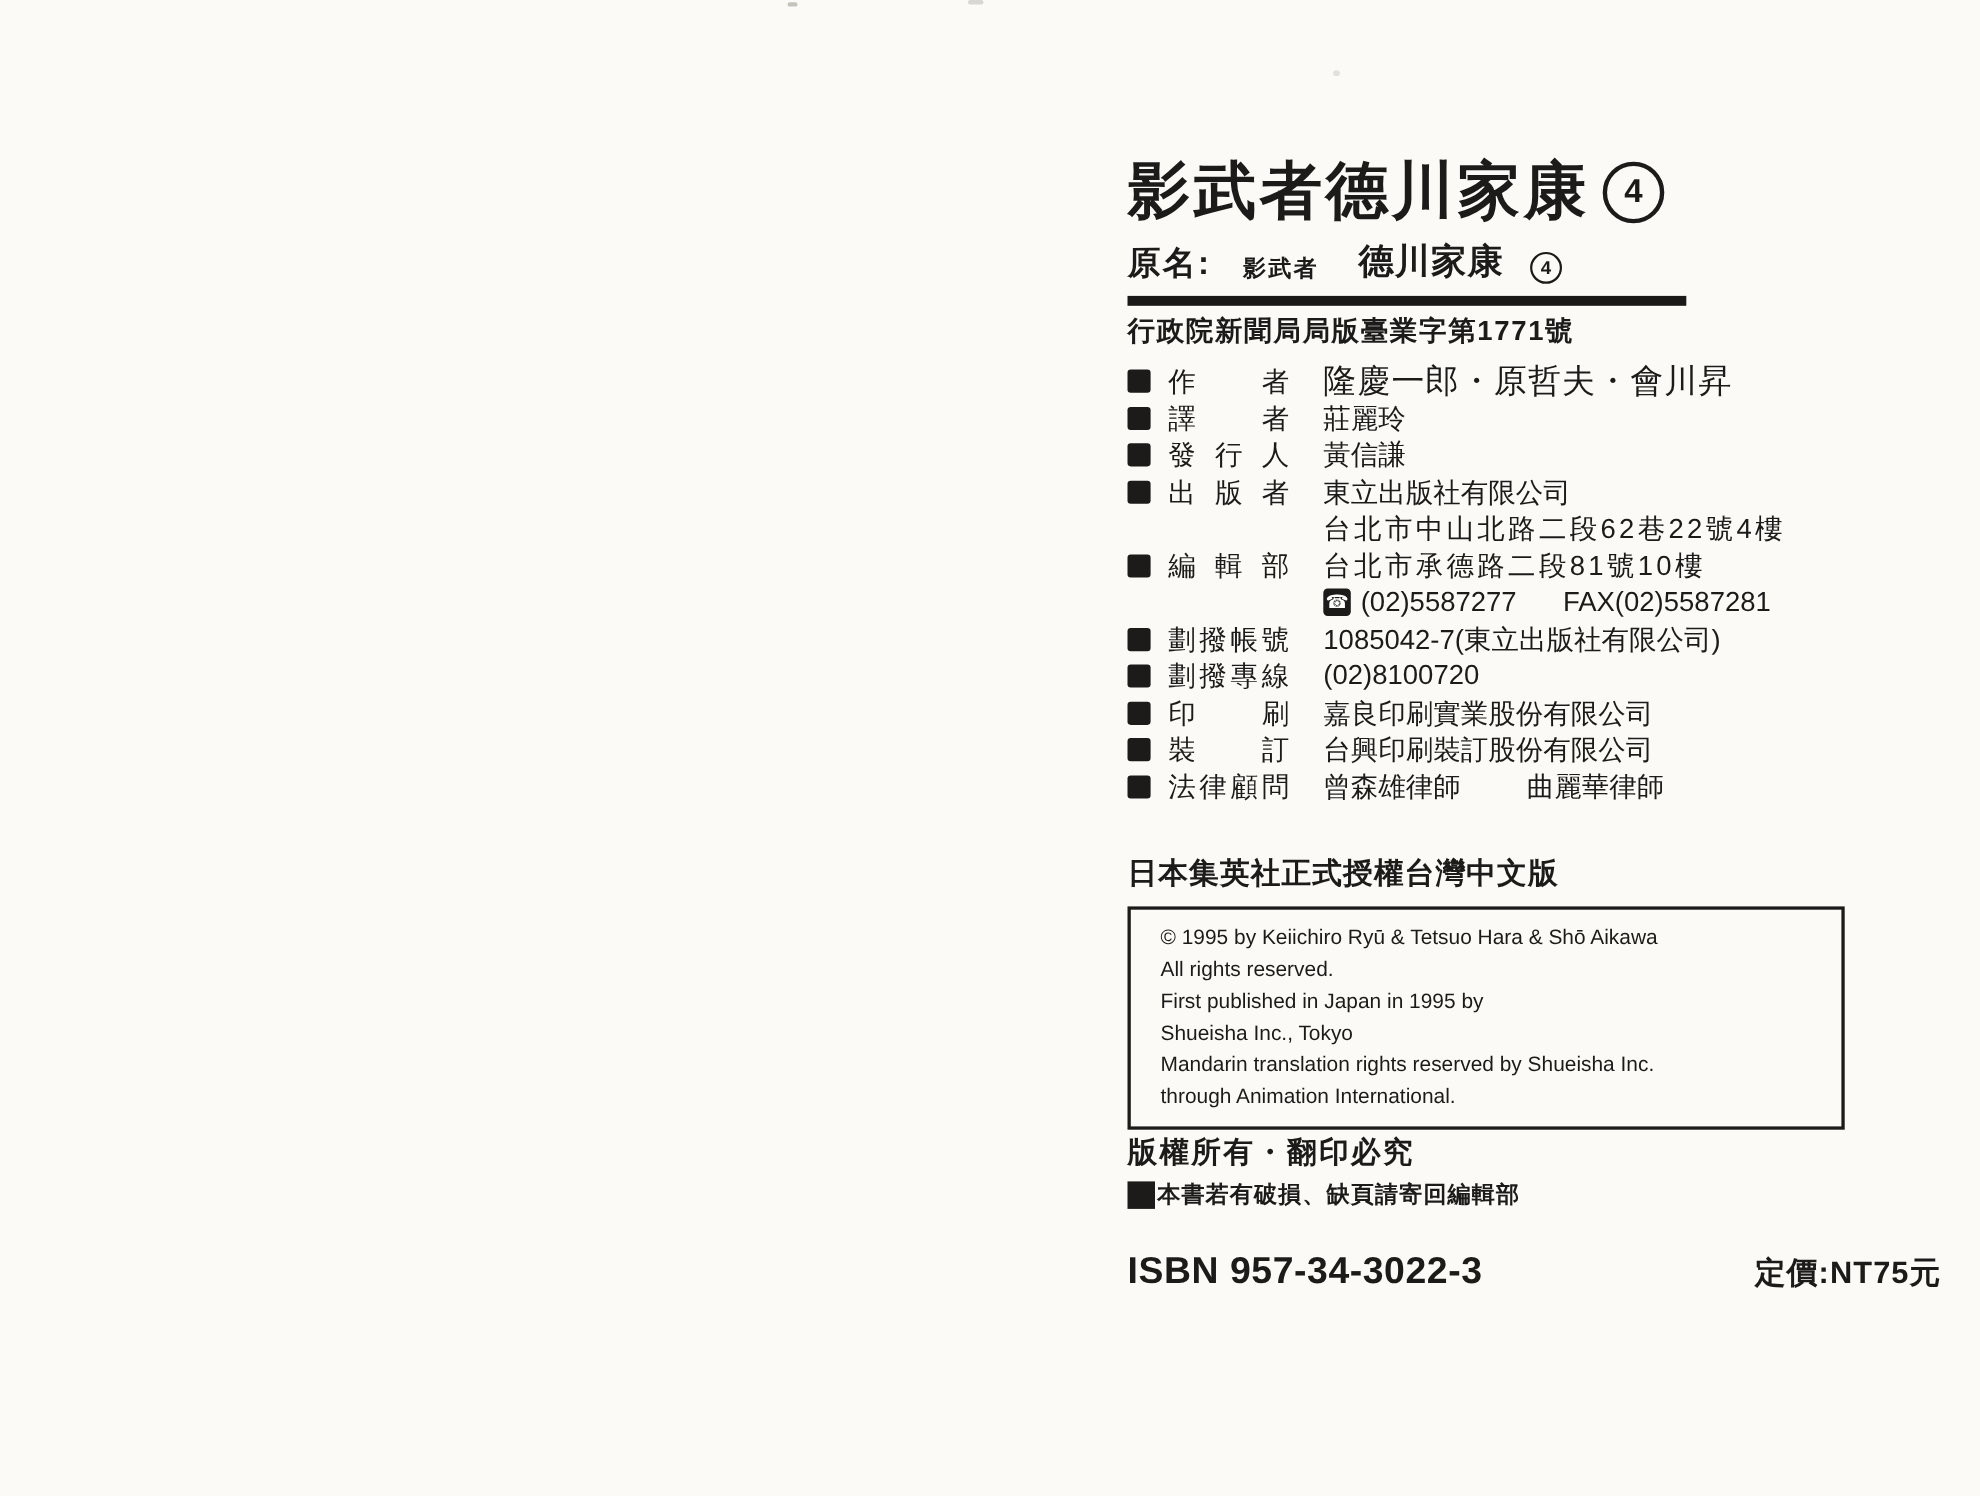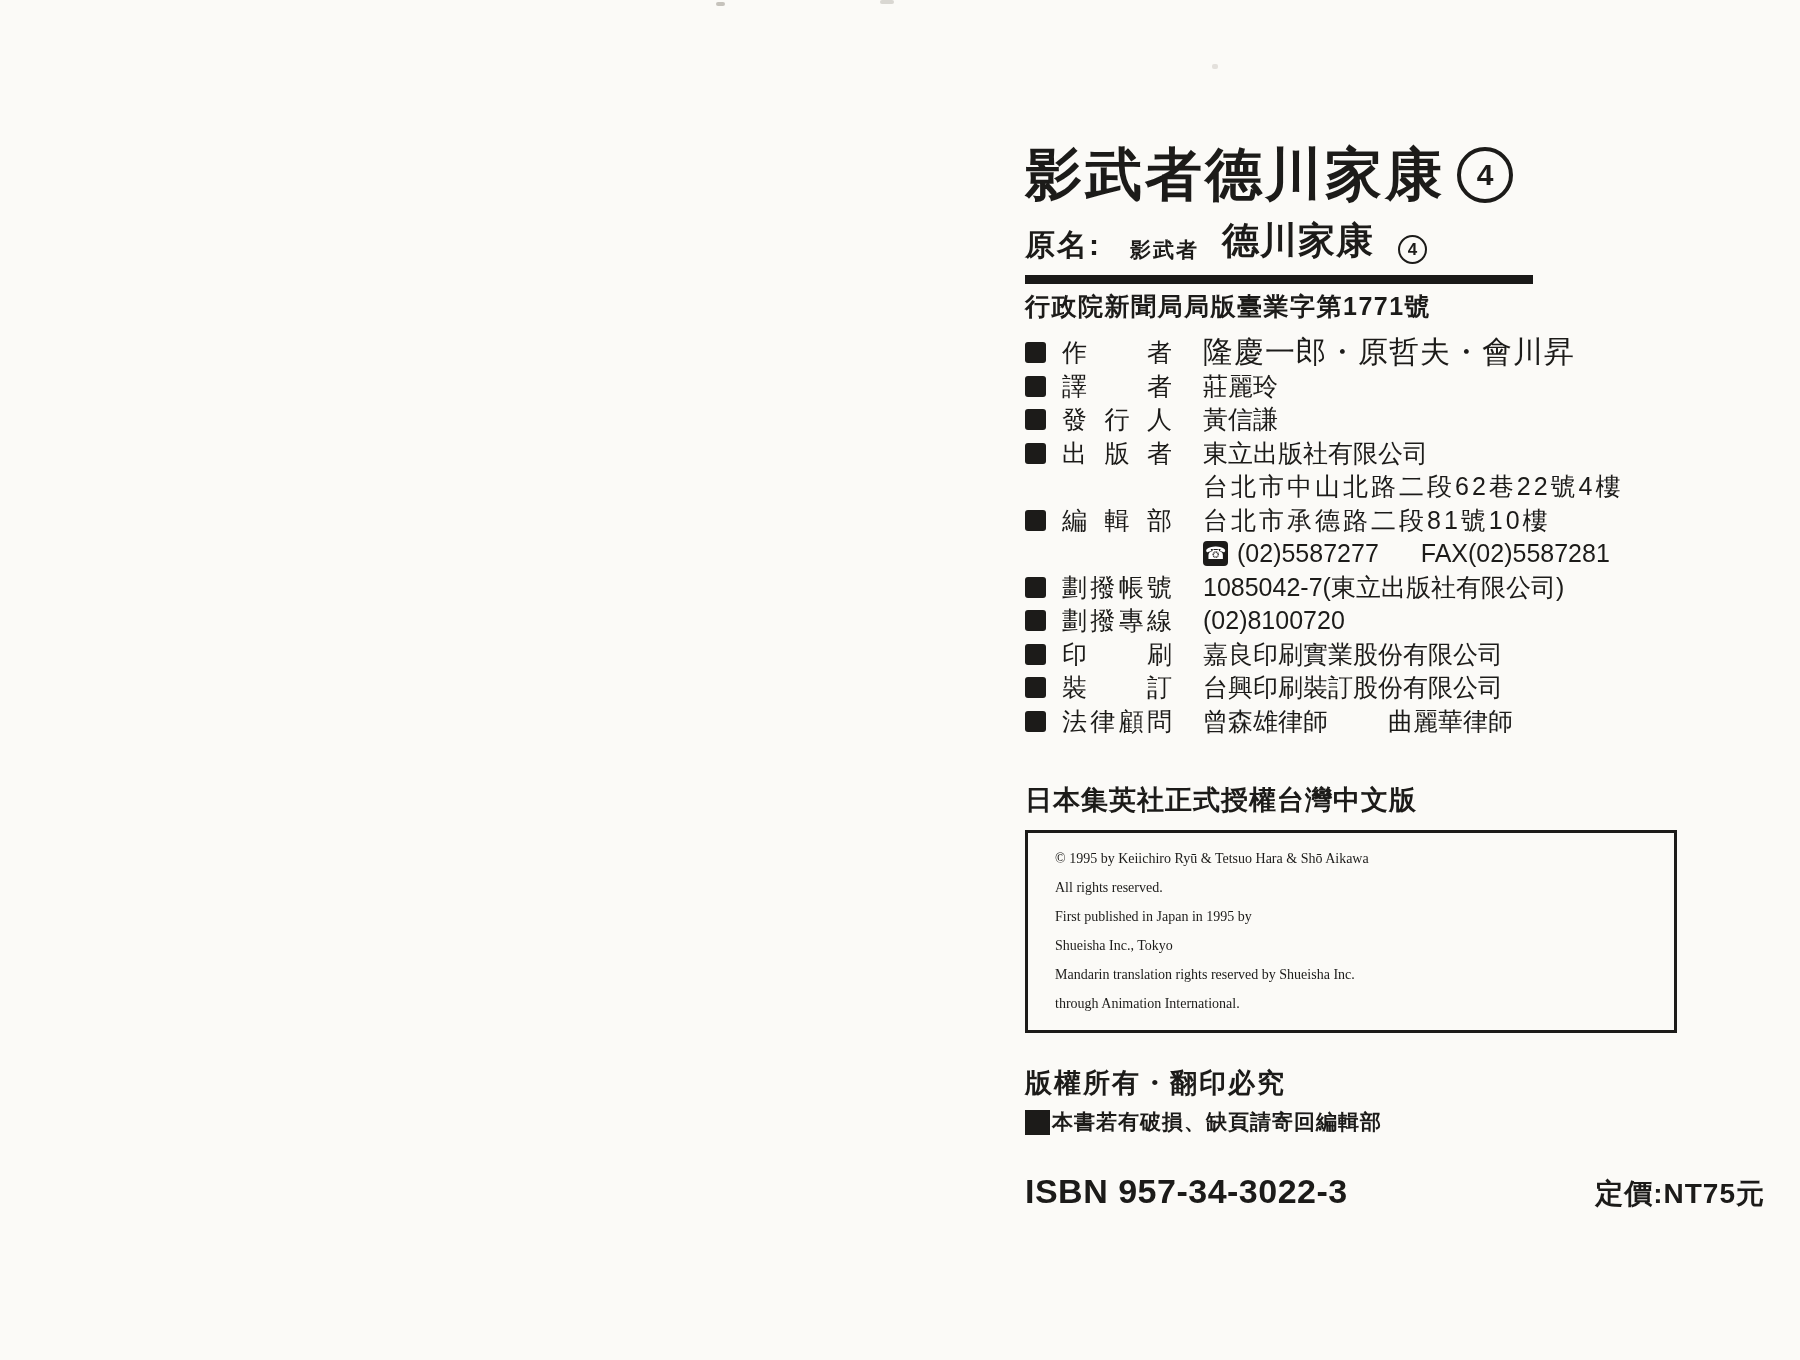--- a/index.html
+++ b/index.html
@@ -15,21 +15,21 @@
   .title-row{display:flex;align-items:center;}
   .title-text{font-size:57px;font-weight:700;letter-spacing:3px;line-height:1;}
   .vol-circle-lg{
     width:48px;height:48px;border:4.5px solid #1c1b19;border-radius:50%;
     display:flex;align-items:center;justify-content:center;
     font-size:30px;font-weight:800;margin-left:12px;flex:none;
   }
   .subtitle-row{display:flex;align-items:flex-end;margin-top:13px;gap:19px;}
   .orig-label{font-size:30px;font-weight:600;letter-spacing:2px;}
   .orig-part1{font-size:21px;font-weight:600;margin-left:10px;padding-bottom:2px;letter-spacing:2px;}
-  .orig-part2{font-size:37px;font-weight:600;margin-left:4px;letter-spacing:1px;}
+  .orig-part2{font-size:32px;font-weight:600;margin-left:17px;letter-spacing:1px;}
   .vol-circle-sm{
     width:25px;height:25px;border:2px solid #1c1b19;border-radius:50%;
     display:flex;align-items:center;justify-content:center;
     font-size:17px;font-weight:600;margin-left:5px;margin-bottom:2px;flex:none;
   }
 
   .divider-bar{margin-top:9px;width:508px;height:9px;background:#1a1918;}
   .license-line{margin-top:6px;font-size:25px;font-weight:600;letter-spacing:1.5px;}
 
   
@@ -50,25 +50,25 @@
   .legal-1{width:185px;flex:none;}
   .date-text{margin-left:16px;letter-spacing:1px;font-weight:500;}
 
   
   .authorized-line{margin-top:44px;font-size:27px;font-weight:700;letter-spacing:1px;}
   .copyright-box{
     margin-top:12px;width:652px;border:3px solid #1c1b19;
     box-sizing:border-box;padding:11px 8px 12px 27px;
   }
   .copyright-box p{
-    margin:0;font-family:Liberation Serif, serif;
-    font-size:14px;line-height:29px;white-space:nowrap;
-  }
-
-  .rights-line{margin-top:32px;font-size:27px;font-weight:700;letter-spacing:2px;}
+    margin:0;font-family:Liberation Sans, sans-serif;
+    font-size:19px;line-height:29px;white-space:nowrap;
+  }
+
+  .rights-line{margin-top:2px;font-size:27px;font-weight:700;letter-spacing:2px;}
   .damage-row{margin-top:7px;display:flex;align-items:center;}
   .damage-square{width:25px;height:25px;background:#1c1b19;flex:none;margin-right:2px;}
   .damage-text{font-size:21px;font-weight:700;letter-spacing:1px;}
 
   .bottom-row{margin-top:36px;display:flex;align-items:baseline;}
   .isbn-text{font-size:34px;font-weight:700;letter-spacing:0.5px;}
   .price-text{margin-left:auto;font-size:28px;font-weight:600;letter-spacing:1px;}
 
   
   .speck{position:absolute;background:#9a958c;border-radius:2px;opacity:.55;}

